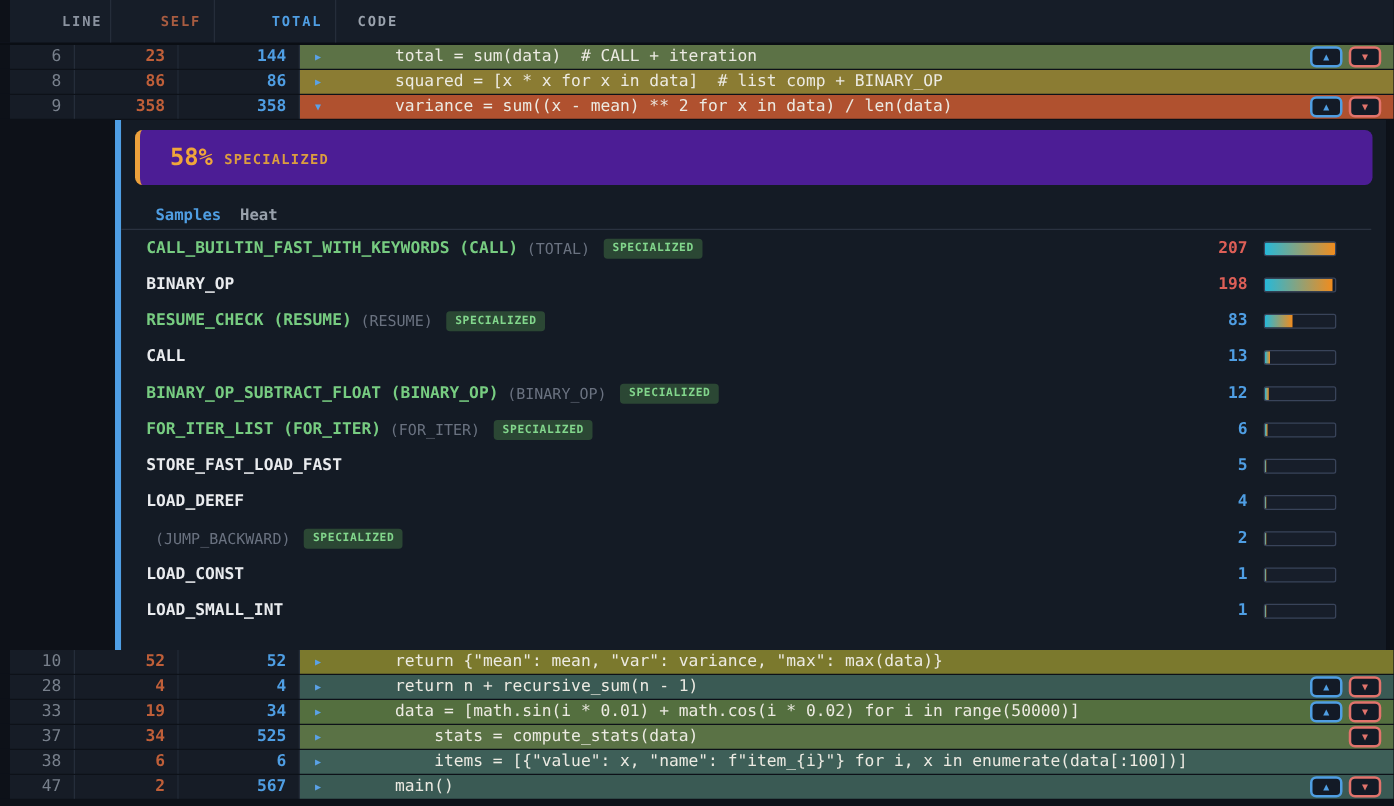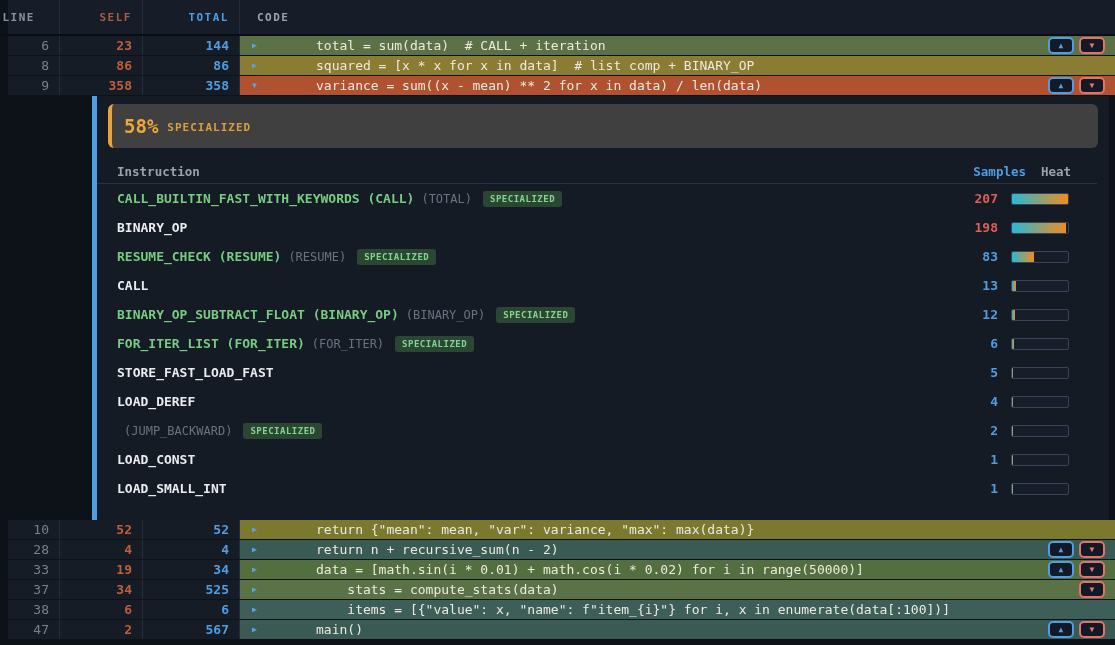--- a/index.html
+++ b/index.html
@@ -5,21 +5,21 @@
   * { margin:0; padding:0; box-sizing:border-box; }
   html,body { background:#0d1118; }
   body { font-family:"DejaVu Sans Mono", monospace; }
   .app { position:relative; width:1115px; height:645px; background:#0d1118; overflow:hidden; }
 
   
   .thead { display:flex; height:36px; background:#161d28; border-bottom:2px solid #0a0e14;
            font-size:11px; font-weight:bold; letter-spacing:1.5px; align-items:center; }
   .thead .sp { width:8px; height:100%; background:#0d1118; }
   .hcell { height:100%; display:flex; align-items:center; border-right:1px solid #252d3a; }
-  .h-line  { width:52px; justify-content:flex-end; padding-right:24px; color:#8b93a0; }
+  .h-line  { width:52px; justify-content:flex-end; padding-right:6px; color:#8b93a0;margin-left:29px; }
   .h-self  { width:83px; justify-content:flex-end; padding-right:10px; color:#a85c41; }
   .h-total { width:97px; justify-content:flex-end; padding-right:10px; color:#4f9ee3; }
   .h-code  { flex:1; padding-left:17px; color:#9aa2ad; border-right:none; }
 
   
   .code-row { display:flex; height:20px; line-height:19px; font-size:13px; border-bottom:1px solid #0d1118; }
   .code-row .sp { width:8px; background:#0d1118; }
   .ccell { height:100%; border-right:1px solid #252d3a; background:#161c26; text-align:right; }
   .c-line  { width:52px; padding-right:10px; color:#78808c; }
   .c-self  { width:83px; padding-right:10px; color:#bf5f39; font-weight:bold; }
@@ -34,22 +34,22 @@
   .nav-btn.up   { border-color:#4f9ee3; color:#4f9ee3; }
   .nav-btn.down { border-color:#e2736c; color:#e2736c; }
 
   
   .expanded { display:flex; height:424px; }
   .expanded .lsp { width:92px; background:#0d1118; }
   .accent-bar { width:5px; background:#4f9ee3; }
   .panel { flex:1; background:#141b25; padding-top:8px; }
   .expanded .rsp { width:6px; background:#0d1118; }
 
-  .summary-box { height:44px; margin:0 11px; background:#404040; border-left:4px solid #eca13c;
-                 border-radius:6px; display:flex; align-items:center; padding:0 14px 0 12px; }
+  .summary-box { height:44px; margin:0 11px; background:#4c1d95; border-left:4px solid #eca13c;
+                 border-radius:6px; display:flex; align-items:center; padding:0 14px 0 24px; }
   .pct { font-size:19px; font-weight:bold; color:#f0a63a; }
   .pct-label { font-size:11px; font-weight:bold; color:#dc9e3f; letter-spacing:1px; margin-left:9px; position:relative; top:1px; }
   .summary-right { margin-left:auto; font-size:11.5px; color:#8f969f; }
 
   .instr-head { display:flex; align-items:center; height:24px; margin:12px 12px 0 0; padding-left:20px;
                 border-bottom:1px solid #2a3240; font-size:12.5px; font-weight:bold; color:#99a1ac; }
   .ih-name { flex:1; }
   .ih-samples { width:60px; text-align:right; color:#4f9ee3; }
   .ih-heat { width:58px; margin-left:13px; padding-left:2px; }
 
@@ -111,21 +111,20 @@
 
   <div class="expanded">
     <div class="lsp"></div>
     <div class="accent-bar"></div>
     <div class="panel">
       <div class="summary-box">
         <span class="pct">58%</span>
         <span class="pct-label">SPECIALIZED</span>
       </div>
       <div class="instr-head">
-        <div class="ih-name">Instruction</div>
         <div class="ih-samples">Samples</div>
         <div class="ih-heat">Heat</div>
       </div>
       <div id="instr-rows">
           <div class="instr-row">
             <div class="instr-name">
               <span class="iname spec">CALL_BUILTIN_FAST_WITH_KEYWORDS (CALL)</span>
               <span class="ibase">(TOTAL)</span>
               <span class="spec-badge">SPECIALIZED</span>
             </div>
@@ -264,21 +263,21 @@
         <div class="ccell c-line">10</div>
         <div class="ccell c-self">52</div>
         <div class="ccell c-total">52</div>
         <div class="ccell c-code" style="background: rgb(123, 121, 45);"><span class="expand-icon">▶</span><span class="code-text">return {"mean": mean, "var": variance, "max": max(data)}</span></div>
       </div>
       <div class="code-row">
         <div class="sp"></div>
         <div class="ccell c-line">28</div>
         <div class="ccell c-self">4</div>
         <div class="ccell c-total">4</div>
-        <div class="ccell c-code" style="background: rgb(58, 90, 84);"><span class="expand-icon">▶</span><span class="code-text">return n + recursive_sum(n - 2)</span><span class="row-btns">
+        <div class="ccell c-code" style="background: rgb(58, 90, 84);"><span class="expand-icon">▶</span><span class="code-text">return n + recursive_sum(n - 1)</span><span class="row-btns">
             <button class="nav-btn up">▲</button>
             <button class="nav-btn down">▼</button>
           </span></div>
       </div>
       <div class="code-row">
         <div class="sp"></div>
         <div class="ccell c-line">33</div>
         <div class="ccell c-self">19</div>
         <div class="ccell c-total">34</div>
         <div class="ccell c-code" style="background: rgb(84, 111, 63);"><span class="expand-icon">▶</span><span class="code-text">data = [math.sin(i * 0.01) + math.cos(i * 0.02) for i in range(50000)]</span><span class="row-btns">

